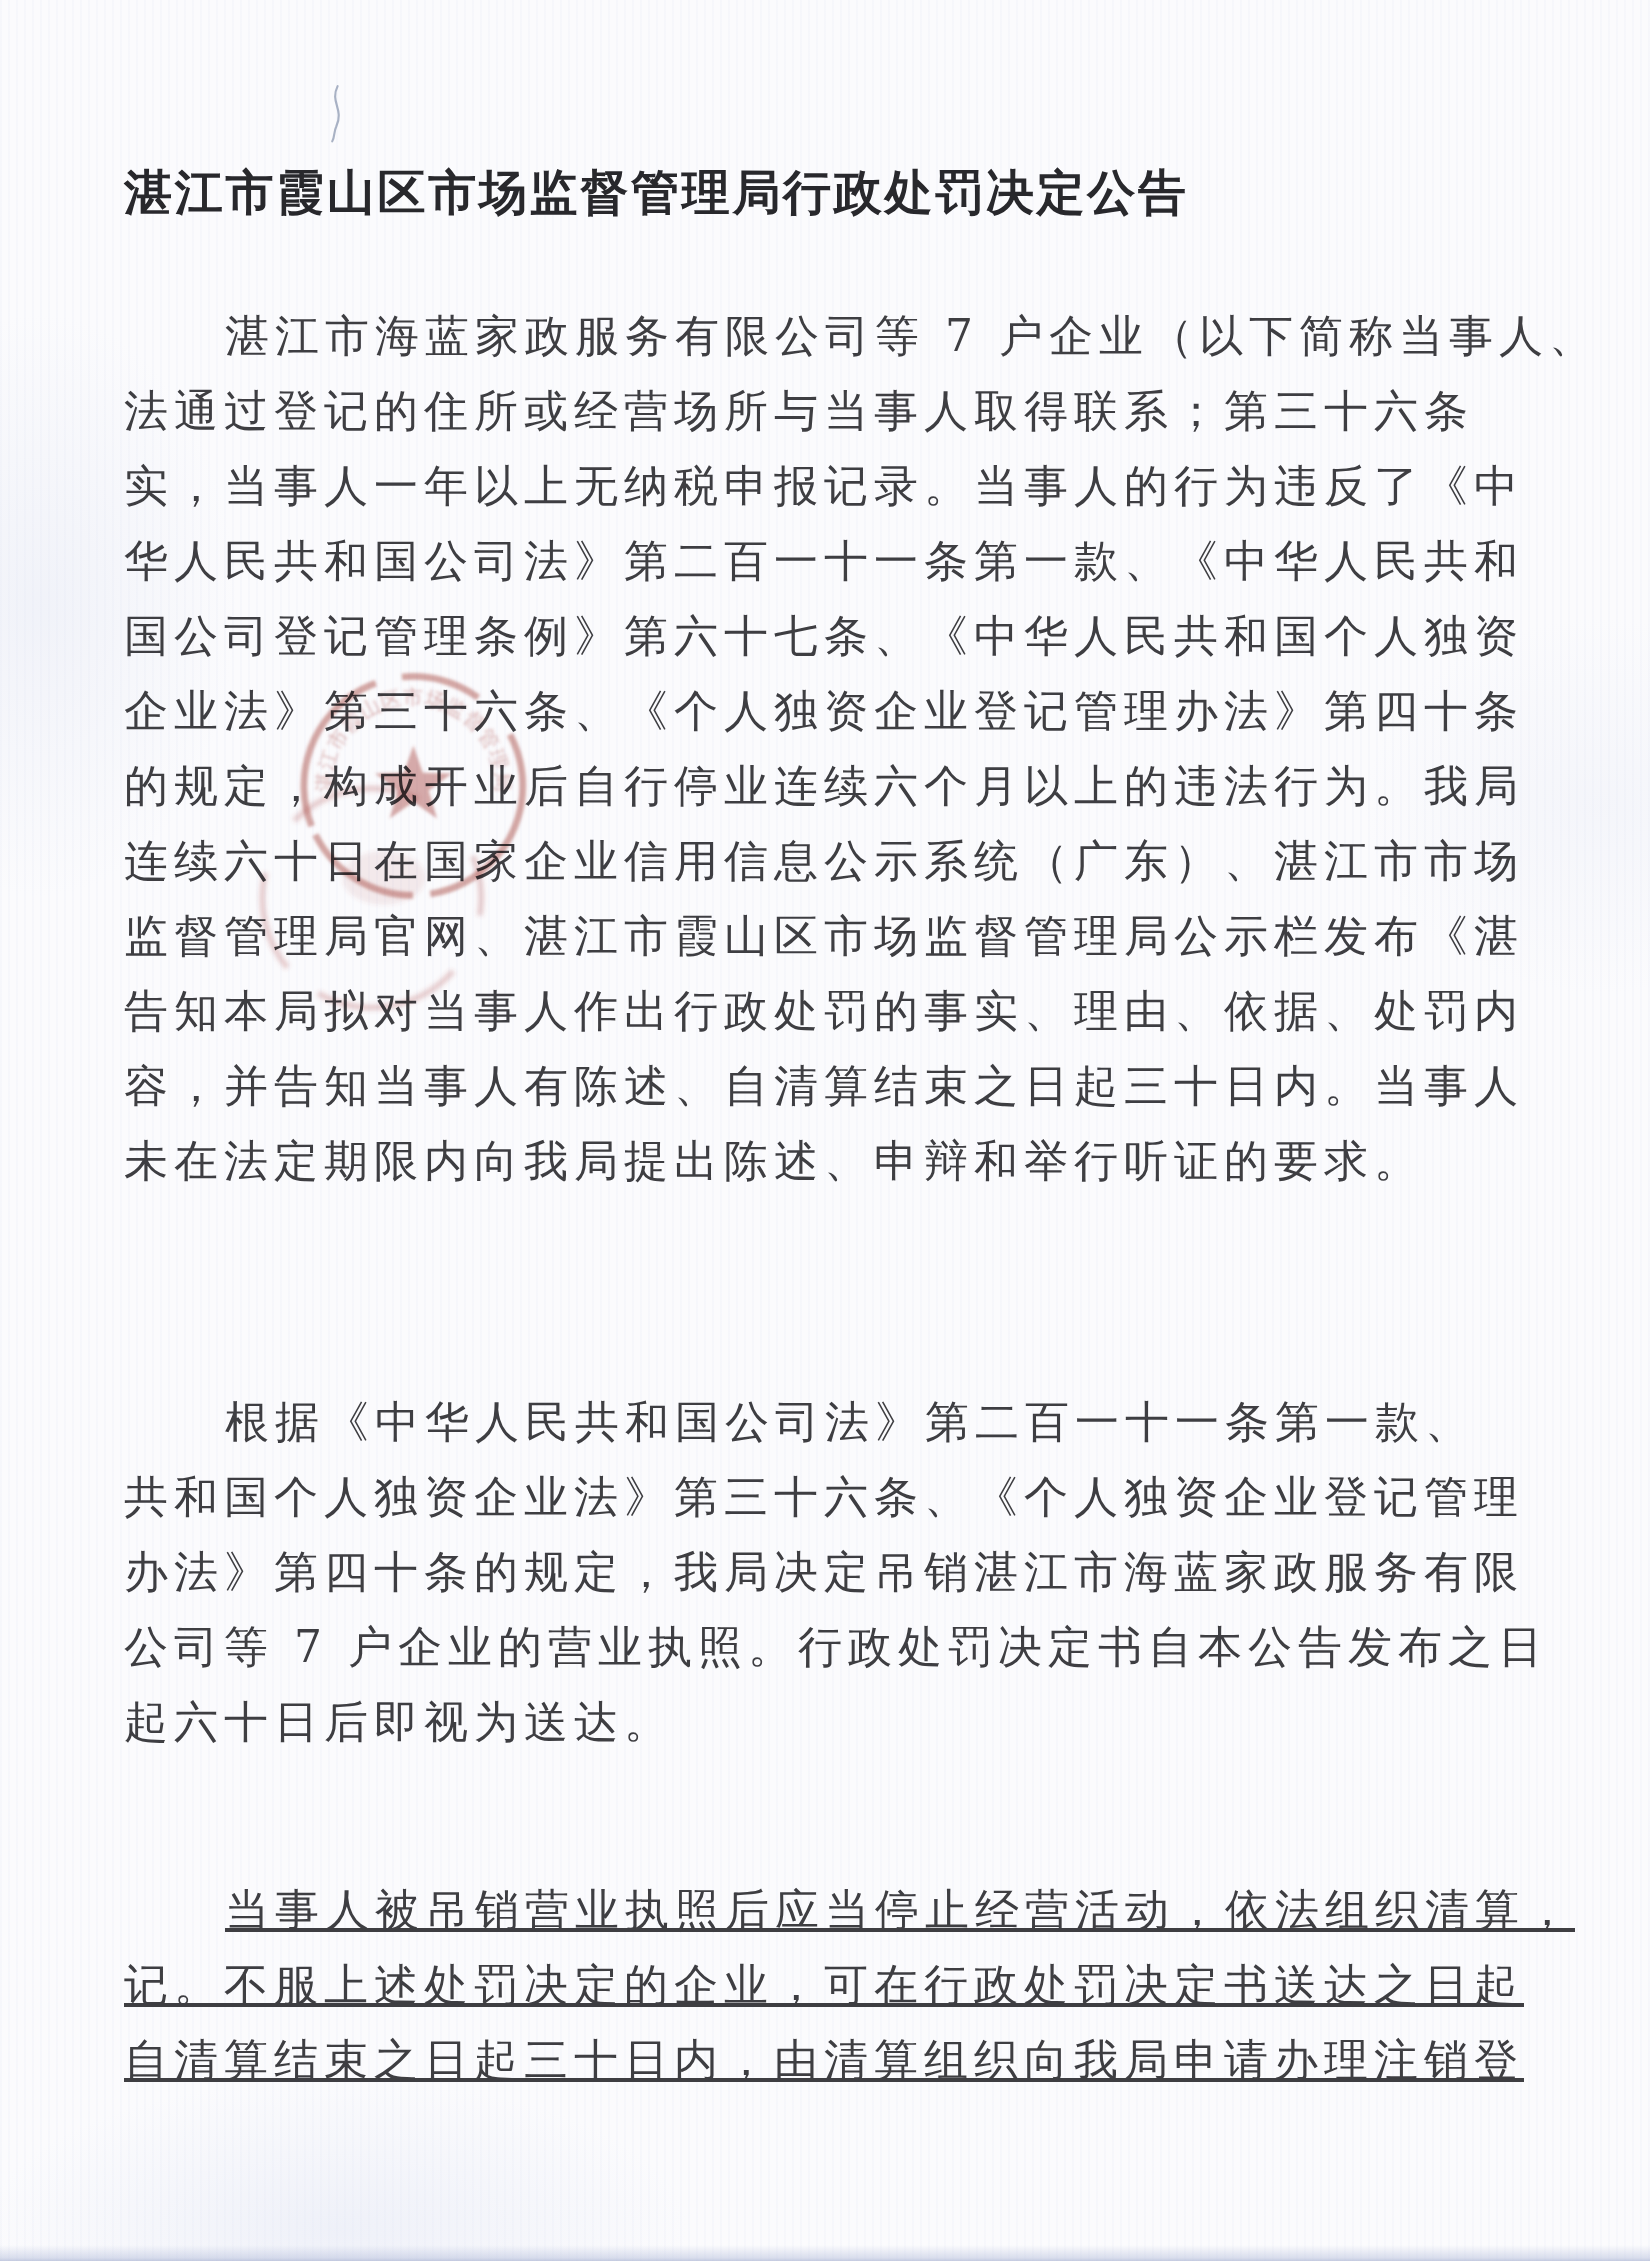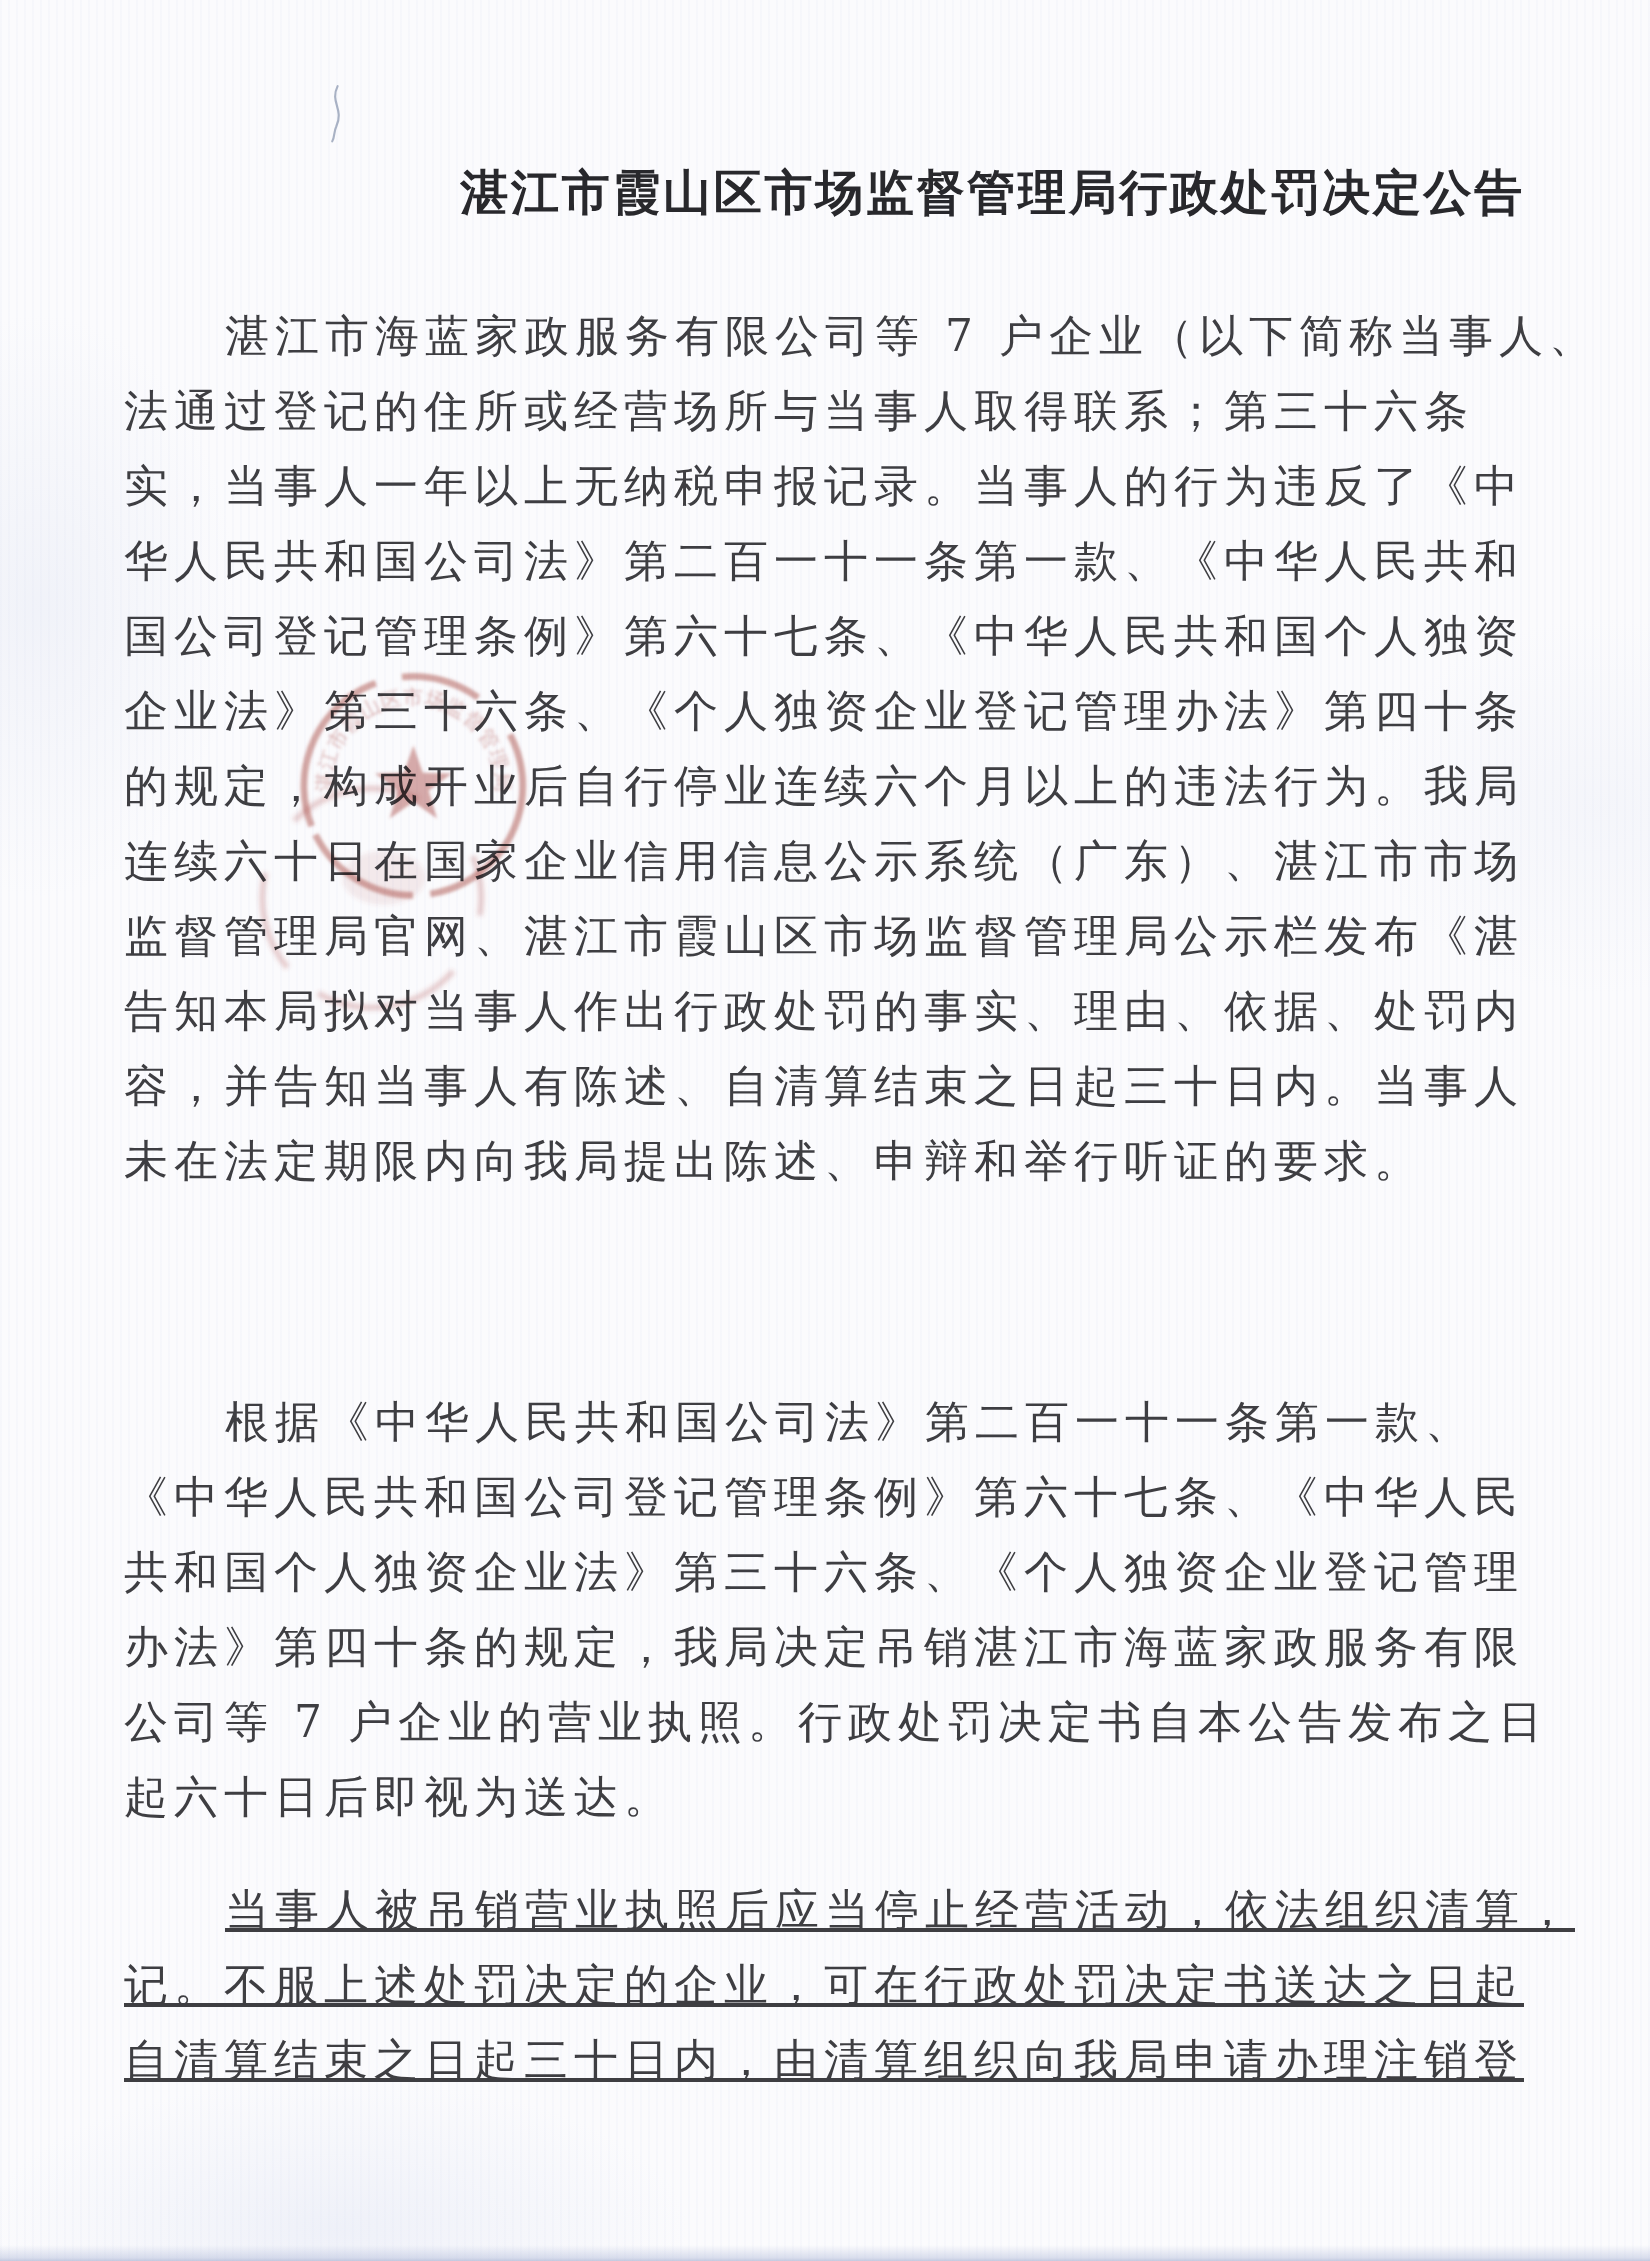--- a/index.html
+++ b/index.html
@@ -16,21 +16,21 @@
       radial-gradient(282px 417px at 40px 605px, rgba(214,220,238,0.28), rgba(255,255,255,0) 70%),
       radial-gradient(336px 269px at 1599px 806px, rgba(218,223,240,0.20), rgba(255,255,255,0) 70%),
       radial-gradient(470px 202px at 336px 2230px, rgba(210,217,238,0.30), rgba(255,255,255,0) 75%);
   }
   .bottom-edge{
     position:absolute;left:0;right:0;bottom:0;height:16px;z-index:2;pointer-events:none;
     background:linear-gradient(to bottom, rgba(198,206,228,0) 0%, rgba(189,197,223,0.55) 80%, rgba(176,185,214,0.75) 100%);
   }
   .doc-title{
     position:absolute;left:124px;top:155px;width:1401px;height:75px;z-index:3;
-    line-height:75px;text-align:right;
+    line-height:75px;text-align:left;
     font-family:"DejaVu Sans","Liberation Sans",sans-serif;
     font-weight:700;font-size:48px;letter-spacing:2.7px;color:#28282c;
     white-space:pre;
   }
   .para{
     position:absolute;left:124px;width:1424px;z-index:3;
     font-size:44px;color:#3e3e42;letter-spacing:6px;
   }
   #para-0{top:298px;}
   #para-1{top:1384px;}
@@ -63,21 +63,20 @@
       <div class="text-line">企业法》第三十六条、《个人独资企业登记管理办法》第四十条</div>
       <div class="text-line">的规定，构成开业后自行停业连续六个月以上的违法行为。我局</div>
       <div class="text-line">连续六十日在国家企业信用信息公示系统（广东）、湛江市市场</div>
       <div class="text-line">监督管理局官网、湛江市霞山区市场监督管理局公示栏发布《湛</div>
       <div class="text-line">告知本局拟对当事人作出行政处罚的事实、理由、依据、处罚内</div>
       <div class="text-line">容，并告知当事人有陈述、自清算结束之日起三十日内。当事人</div>
       <div class="text-line">未在法定期限内向我局提出陈述、申辩和举行听证的要求。</div>
     </div>
     <div class="para" id="para-1">
       <div class="text-line indent">根据《中华人民共和国公司法》第二百一十一条第一款、</div>
-      <div class="text-line">《中华人民共和国公司登记管理条例》第六十七条、《中华人民</div>
       <div class="text-line">共和国个人独资企业法》第三十六条、《个人独资企业登记管理</div>
       <div class="text-line">办法》第四十条的规定，我局决定吊销湛江市海蓝家政服务有限</div>
       <div class="text-line">公司等 7 户企业的营业执照。行政处罚决定书自本公告发布之日</div>
       <div class="text-line">起六十日后即视为送达。</div>
     </div>
     <div class="para" id="para-2">
       <div class="text-line indent">当事人被吊销营业执照后应当停止经营活动，依法组织清算，</div>
       <div class="text-line">记。不服上述处罚决定的企业，可在行政处罚决定书送达之日起</div>
       <div class="text-line">自清算结束之日起三十日内，由清算组织向我局申请办理注销登</div>
     </div>

